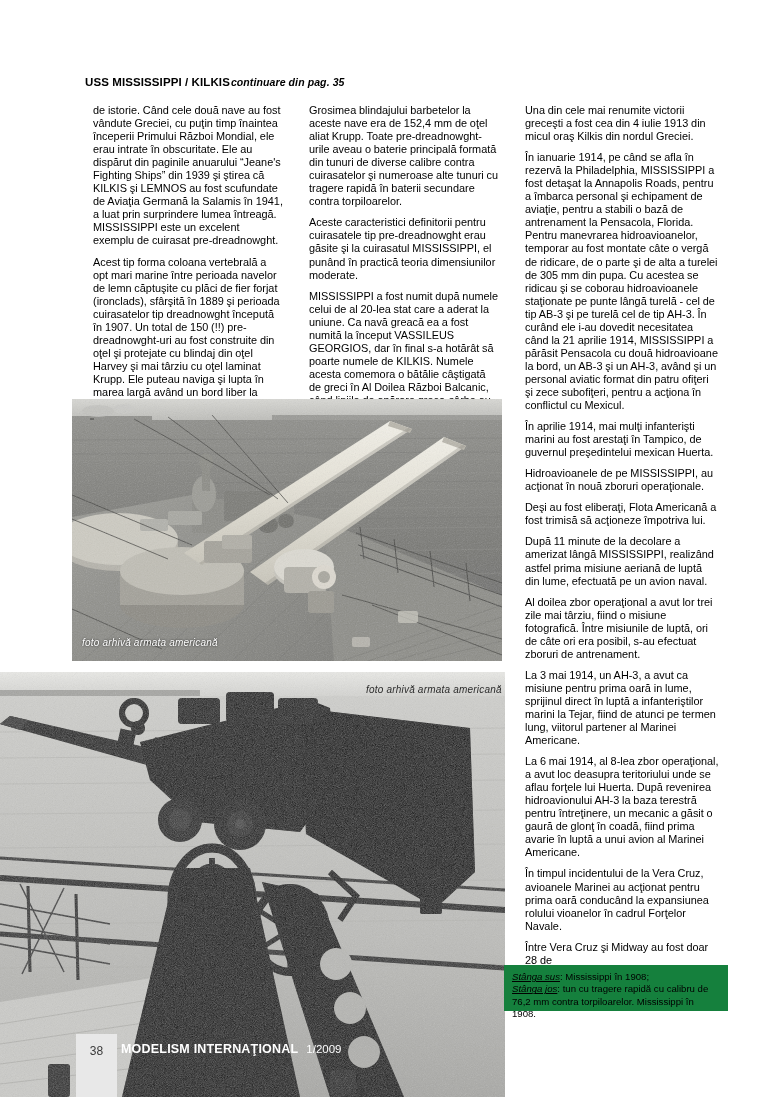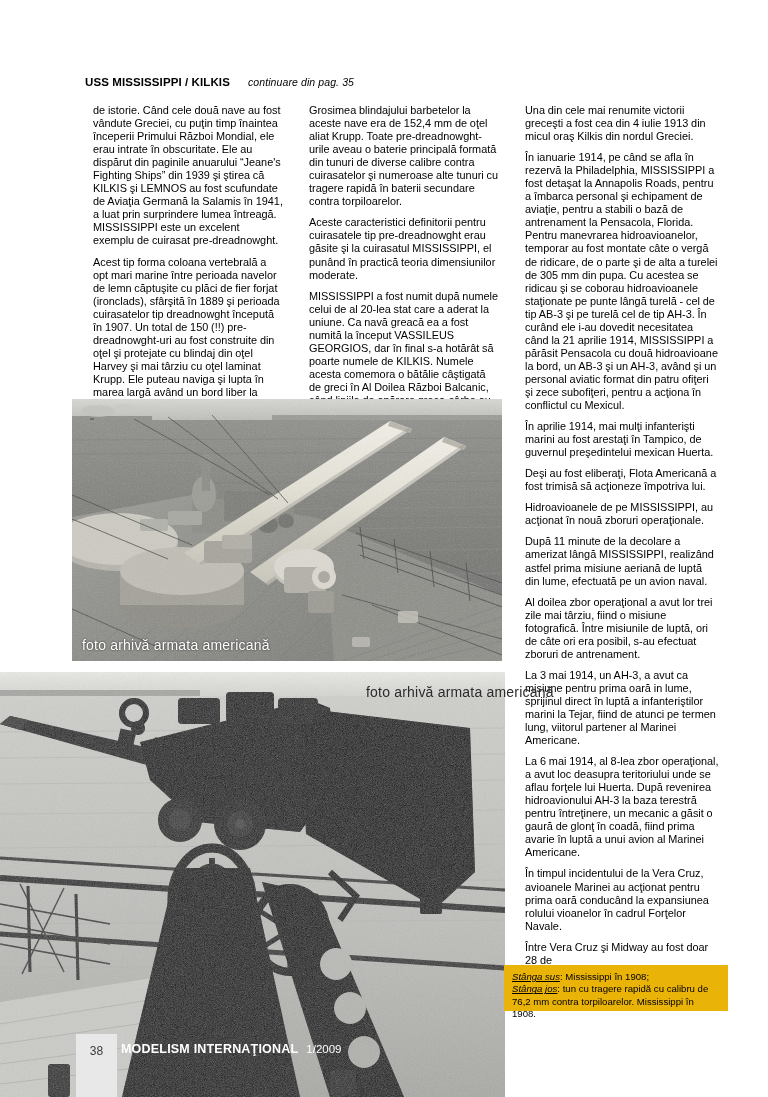--- a/index.html
+++ b/index.html
@@ -30,22 +30,23 @@
   #header .hdr-title {
     font-size: 11.5px;
     font-weight: bold;
     letter-spacing: 0.1px;
     color: #000;
   }
   #header .hdr-cont {
     font-size: 10.5px;
     font-style: italic;
     color: #000;
-    margin-left: 18px;
+    margin-left: 1px;
     letter-spacing: 0.1px;
+    font-weight: bold;
   }
 
   
   .col {
     position: absolute;
     font-size: 10.9px;
     line-height: 13.05px;
     color: #000;
     text-align: left;
     word-spacing: -0.2px;
@@ -72,37 +73,38 @@
   #photo-bottom {
     left: 0px;
     top: 672px;
     width: 505px;
     height: 425px;
   }
   .photo svg { display: block; width: 100%; height: 100%; }
 
   .photo-credit {
     position: absolute;
-    font-size: 14px;
+    font-size: 10px;
+    font-style: italic;
     color: #ffffff;
     letter-spacing: 0.2px;
     text-shadow: 0 0 2px rgba(0,0,0,.8);
     pointer-events: none;
   }
   #credit-top   { left: 82px;  top: 637px; }
   #credit-bottom{ left: 366px; top: 684px; color:#2b2b2b; text-shadow:none; }
 
   
   #caption-box {
     position: absolute;
     left: 504px;
     top: 965px;
     width: 224px;
     height: 46px;
-    background: #eab308;
+    background: #15803d;
     box-sizing: border-box;
     padding: 6px 8px 0 8px;
   }
   #caption-box .cap-line {
     font-size: 9.6px;
     line-height: 12.4px;
     color: #000;
   }
   #caption-box .cap-lbl {
     font-style: italic;
@@ -163,22 +165,22 @@
   <div class="col" id="col2">
     <p>Grosimea blindajului barbetelor la aceste nave era de 152,4 mm de oţel aliat Krupp. Toate pre-dreadnowght-urile aveau o baterie principală formată din tunuri de diverse calibre contra cuirasatelor şi numeroase alte tunuri cu tragere rapidă în baterii secundare contra torpiloarelor.</p>
     <p>Aceste caracteristici definitorii pentru cuirasatele tip pre-dreadnowght erau găsite şi la cuirasatul MISSISSIPPI, el punând în practică teoria dimensiunilor moderate.</p>
     <p>MISSISSIPPI a fost numit după numele celui de al 20-lea stat care a aderat la uniune. Ca navă greacă ea a fost numită la început VASSILEUS GEORGIOS, dar în final s-a hotărât să poarte numele de KILKIS. Numele acesta comemora o bătălie câştigată de greci în Al Doilea Război Balcanic, când liniile de apărare greco-sârbe au fost atacate de bulgari la 29 iunie 1913, dar au fost învinşi.</p>
   </div>
 
   <div class="col" id="col3">
     <p>Una din cele mai renumite victorii greceşti a fost cea din 4 iulie 1913 din micul oraş Kilkis din nordul Greciei.</p>
     <p>În ianuarie 1914, pe când se afla în rezervă la Philadelphia, MISSISSIPPI a fost detaşat la Annapolis Roads, pentru a îmbarca personal şi echipament de aviaţie, pentru a stabili o bază de antrenament la Pensacola, Florida. Pentru manevrarea hidroavioanelor, temporar au fost montate câte o vergă de ridicare, de o parte şi de alta a turelei de 305 mm din pupa. Cu acestea se ridicau şi se coborau hidroavioanele staţionate pe punte lângă turelă - cel de tip AB-3 şi pe turelă cel de tip AH-3. În curând ele i-au dovedit necesitatea când la 21 aprilie 1914, MISSISSIPPI a părăsit Pensacola cu două hidroavioane la bord, un AB-3 şi un AH-3, având şi un personal aviatic format din patru ofiţeri şi zece subofiţeri, pentru a acţiona în conflictul cu Mexicul.</p>
     <p>În aprilie 1914, mai mulţi infanterişti marini au fost arestaţi în Tampico, de guvernul preşedintelui mexican Huerta.</p>
+    <p>Hidroavioanele de pe MISSISSIPPI, au acţionat în nouă zboruri operaţionale.</p>
     <p>Deşi au fost eliberaţi, Flota Americană a fost trimisă să acţioneze împotriva lui.</p>
-    <p>Hidroavioanele de pe MISSISSIPPI, au acţionat în nouă zboruri operaţionale.</p>
     <p>După 11 minute de la decolare a amerizat lângă MISSISSIPPI, realizând astfel prima misiune aeriană de luptă din lume, efectuată pe un avion naval.</p>
     <p>Al doilea zbor operaţional a avut lor trei zile mai târziu, fiind o misiune fotografică. Între misiunile de luptă, ori de câte ori era posibil, s-au efectuat zboruri de antrenament.</p>
     <p>La 3 mai 1914, un AH-3, a avut ca misiune pentru prima oară in lume, sprijinul direct în luptă a infanteriştilor marini la Tejar, fiind de atunci pe termen lung, viitorul partener al Marinei Americane.</p>
     <p>La 6 mai 1914, al 8-lea zbor operaţional, a avut loc deasupra teritoriului unde se aflau forţele lui Huerta. După revenirea hidroavionului AH-3 la baza terestră pentru întreţinere, un mecanic a găsit o gaură de glonţ în coadă, fiind prima avarie în luptă a unui avion al Marinei Americane.</p>
     <p>În timpul incidentului de la Vera Cruz, avioanele Marinei au acţionat pentru prima oară conducând la expansiunea rolului vioanelor în cadrul Forţelor Navale.</p>
     <p>Între Vera Cruz şi Midway au fost doar 28 de</p>
   </div>
 
   <div class="photo" id="photo-top">
     <svg viewBox="0 0 430 262" preserveAspectRatio="none">

